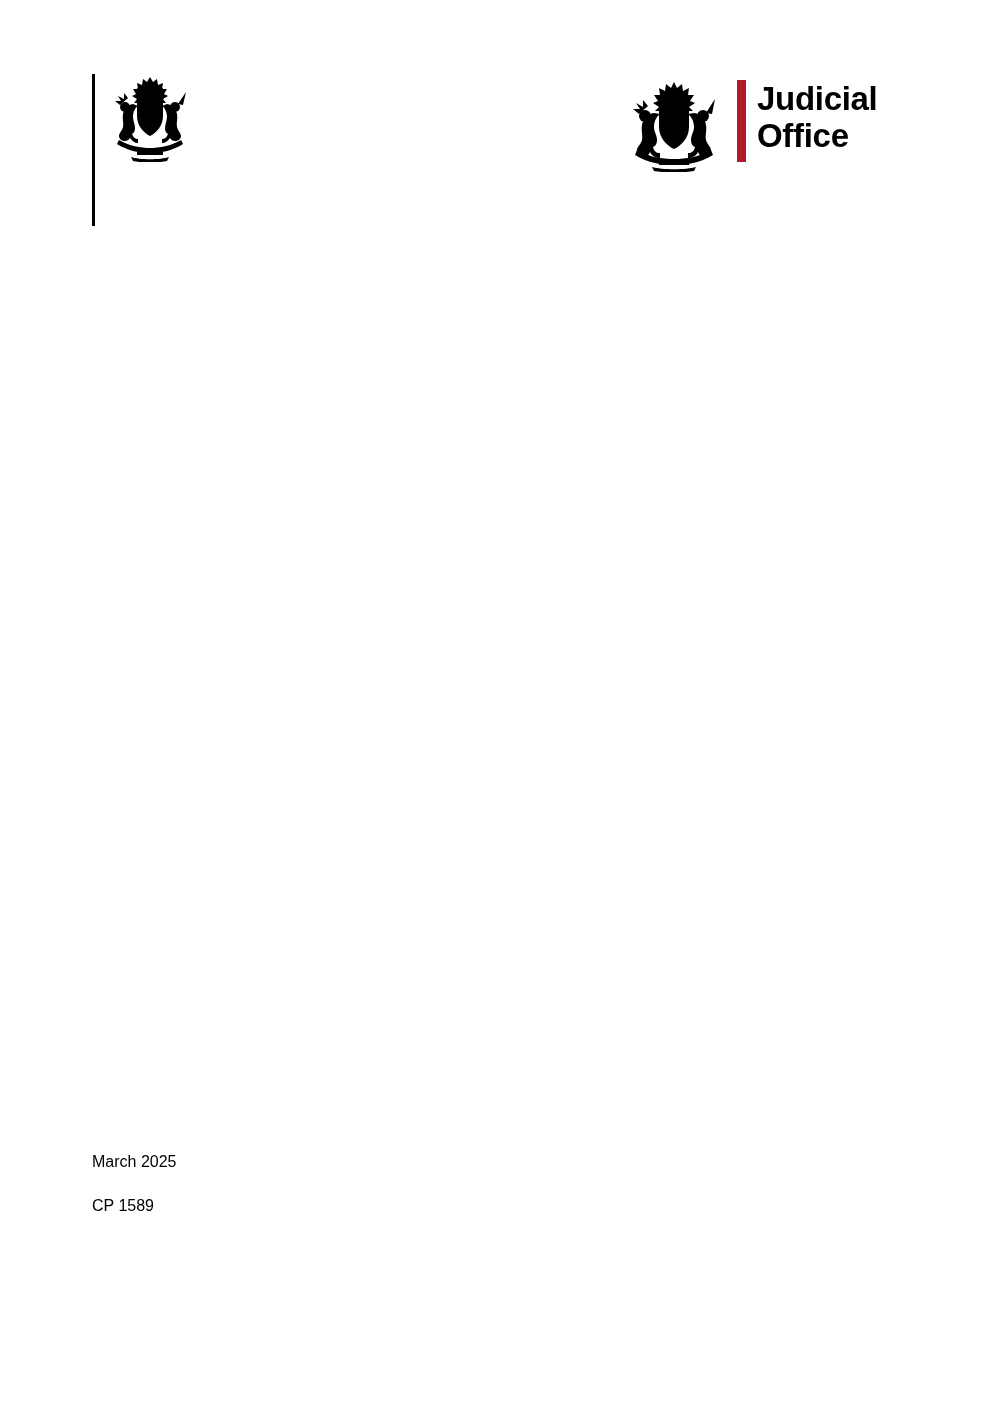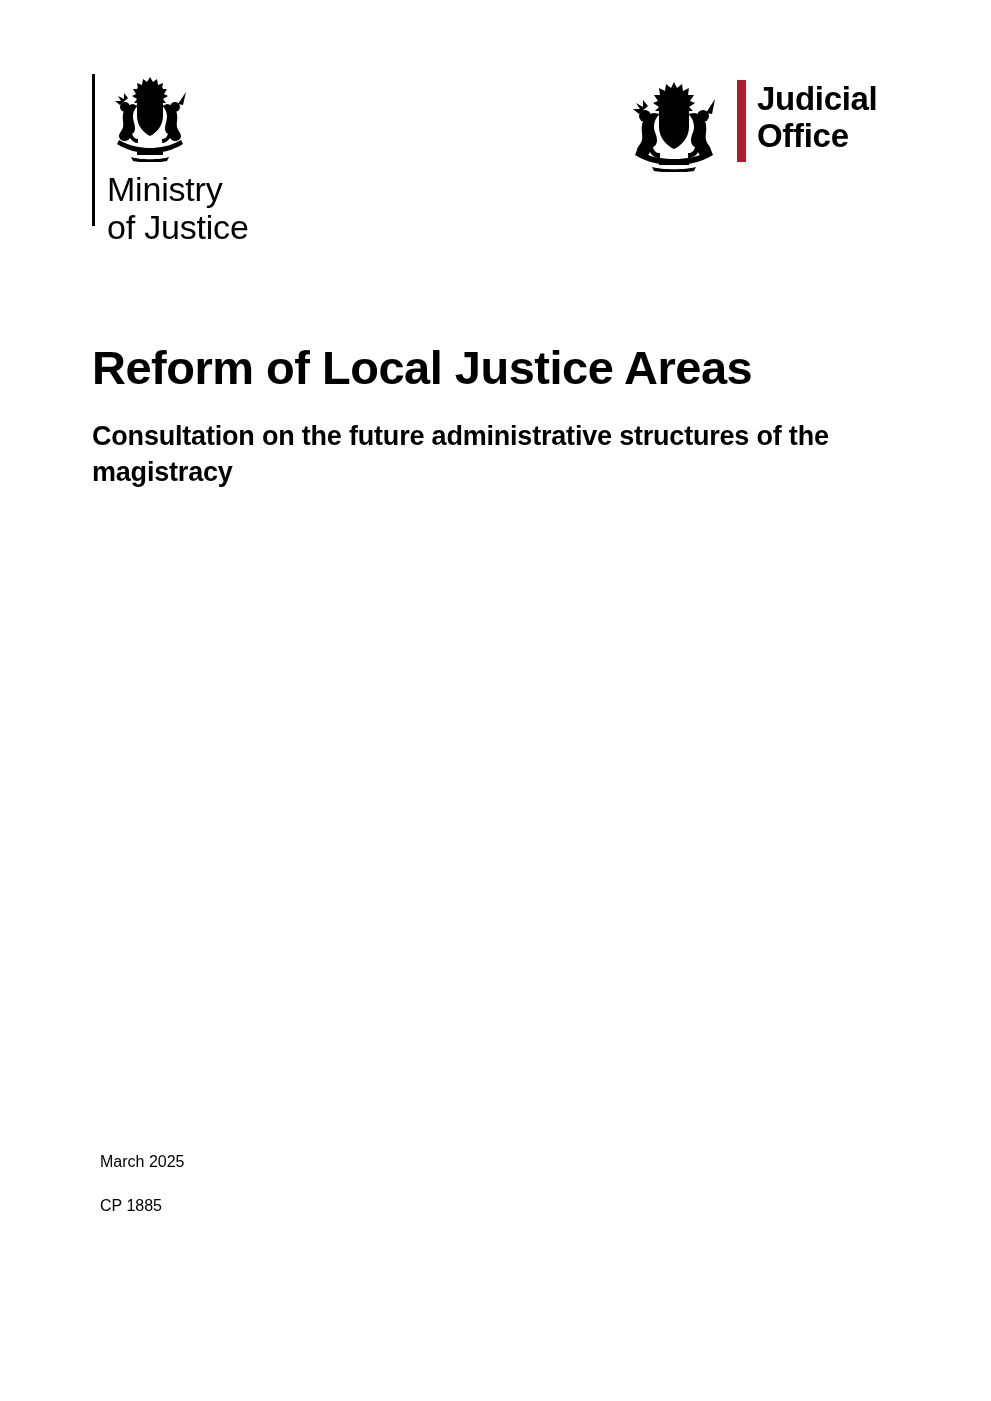--- a/index.html
+++ b/index.html
@@ -115,21 +115,21 @@
 
   
   .meta-block {
     position: absolute;
     left: 92px;
     top: 1152px;
   }
   .meta-line {
     font-size: 16px;
     line-height: 20px;
-    margin: 0 0 24px 8px;
+    margin: 0 0 24px 0;
   }
   .meta-line:last-child { margin-bottom: 0; }
 </style>
 </head>
 <body>
 
 <div class="page">
 
   <div class="header">
 
@@ -153,22 +153,20 @@
               <path d="M60 30 c6 1 9 5 10 10 1 5-1 9 0 13 1 4 4 6 4 9 0 3-3 5-6 5-2 0-4-1-5-3-2 3-5 5-8 5 l0-4 c3 0 5-2 6-5-2-1-3-3-3-6 0-4 2-7 2-11 0-5-2-9-5-11z"></path>
               <circle cx="68" cy="33" r="5"></circle>
               <path d="M71 30 l8-12 -3 13 z"></path>
 
               <path d="M12 66 c10 6 22 8 31 8 9 0 21-2 31-8 l2 4 c-11 7-23 9-33 9 -10 0-22-2-33-9z"></path>
               <rect x="30" y="78" width="26" height="3"></rect>
               <path d="M24 83 c8 3 30 3 38 0 l-2 4 c-9 2-25 2-34 0z"></path>
             </g>
           </svg>
         </span>
-        <div class="moj-text">Ministry
-of Justice</div>
       </div>
     </div>
 
     <div class="jo-logo">
       <span class="jo-crest">
         <svg width="98" height="92" viewBox="0 0 98 92" xmlns="http://www.w3.org/2000/svg">
           <g fill="#000000">
 
             <path d="M49 2 l3 6 5-4 1 7 6-3-1 7 6 0-4 6 5 2-6 4 4 4-7 0 1 6-6-3-1 6-6-5-6 5-1-6-6 3 1-6-7 0 4-4-6-4 5-2-4-6 6 0-1-7 6 3 1-7 5 4z"></path>
             <ellipse cx="49" cy="17" rx="15" ry="4"></ellipse>
@@ -190,23 +188,19 @@
           </g>
         </svg>
       </span>
       <div class="jo-rule"></div>
       <div class="jo-text">Judicial
 Office</div>
     </div>
 
   </div>
 
-  <div class="title-block">
-    <h1 class="doc-title">Reform of Local Justice Areas</h1>
-    <h2 class="doc-subtitle">Consultation on the future administrative structures of the magistracy</h2>
-  </div>
 
   <div class="meta-block">
     <p class="meta-line">March 2025</p>
-    <p class="meta-line">CP 1885</p>
+    <p class="meta-line">CP 1589</p>
   </div>
 
 </div>
 
 </body></html>

